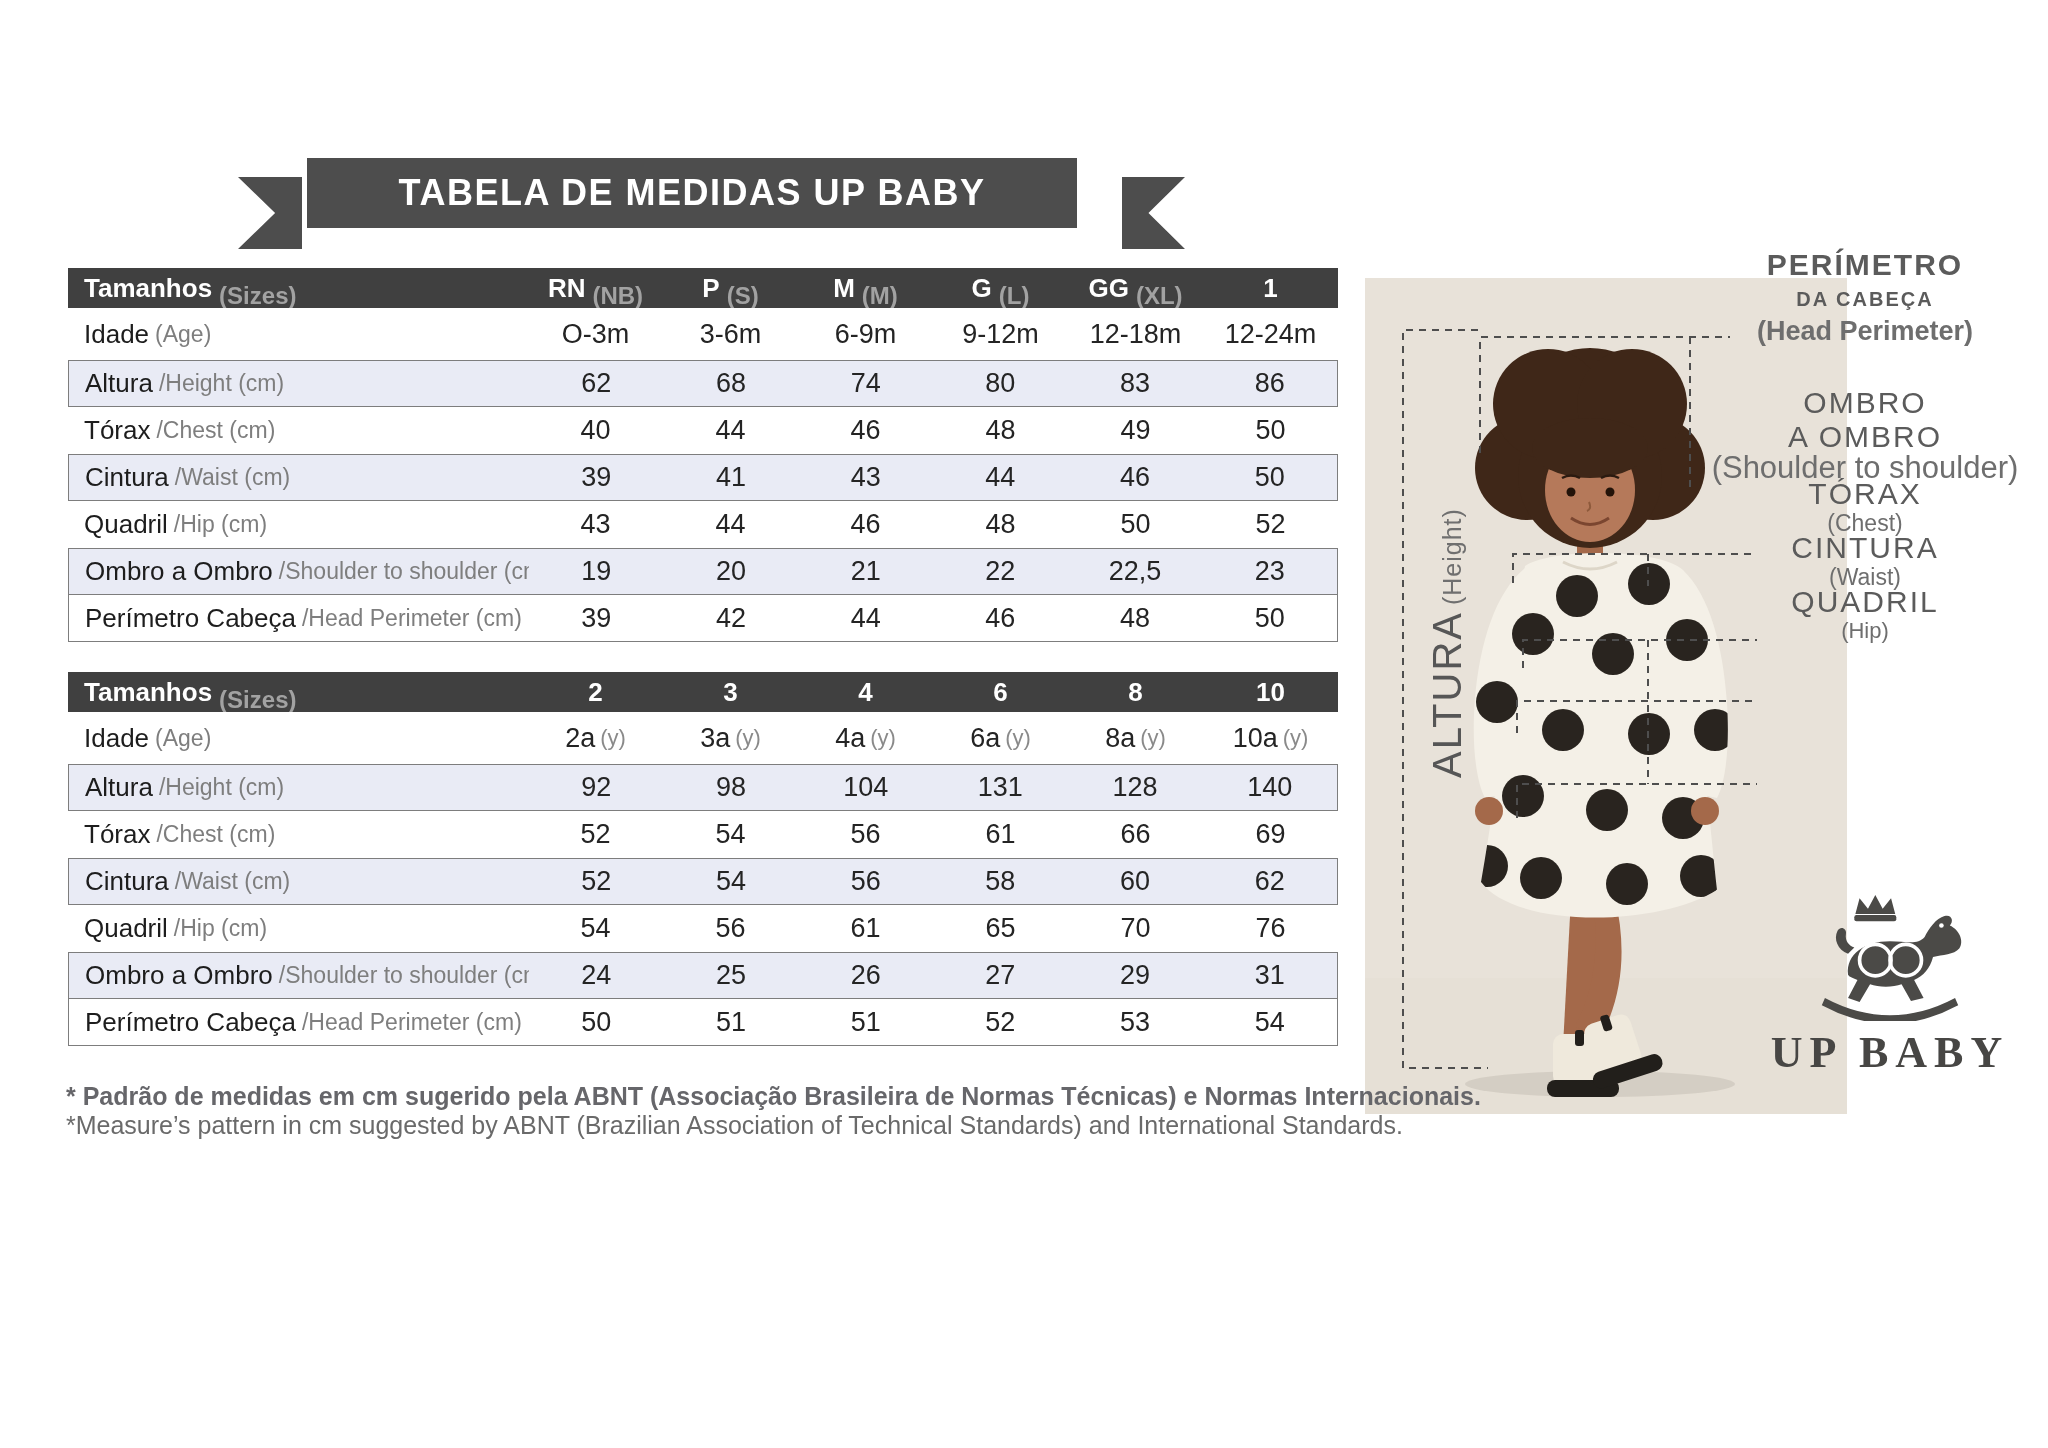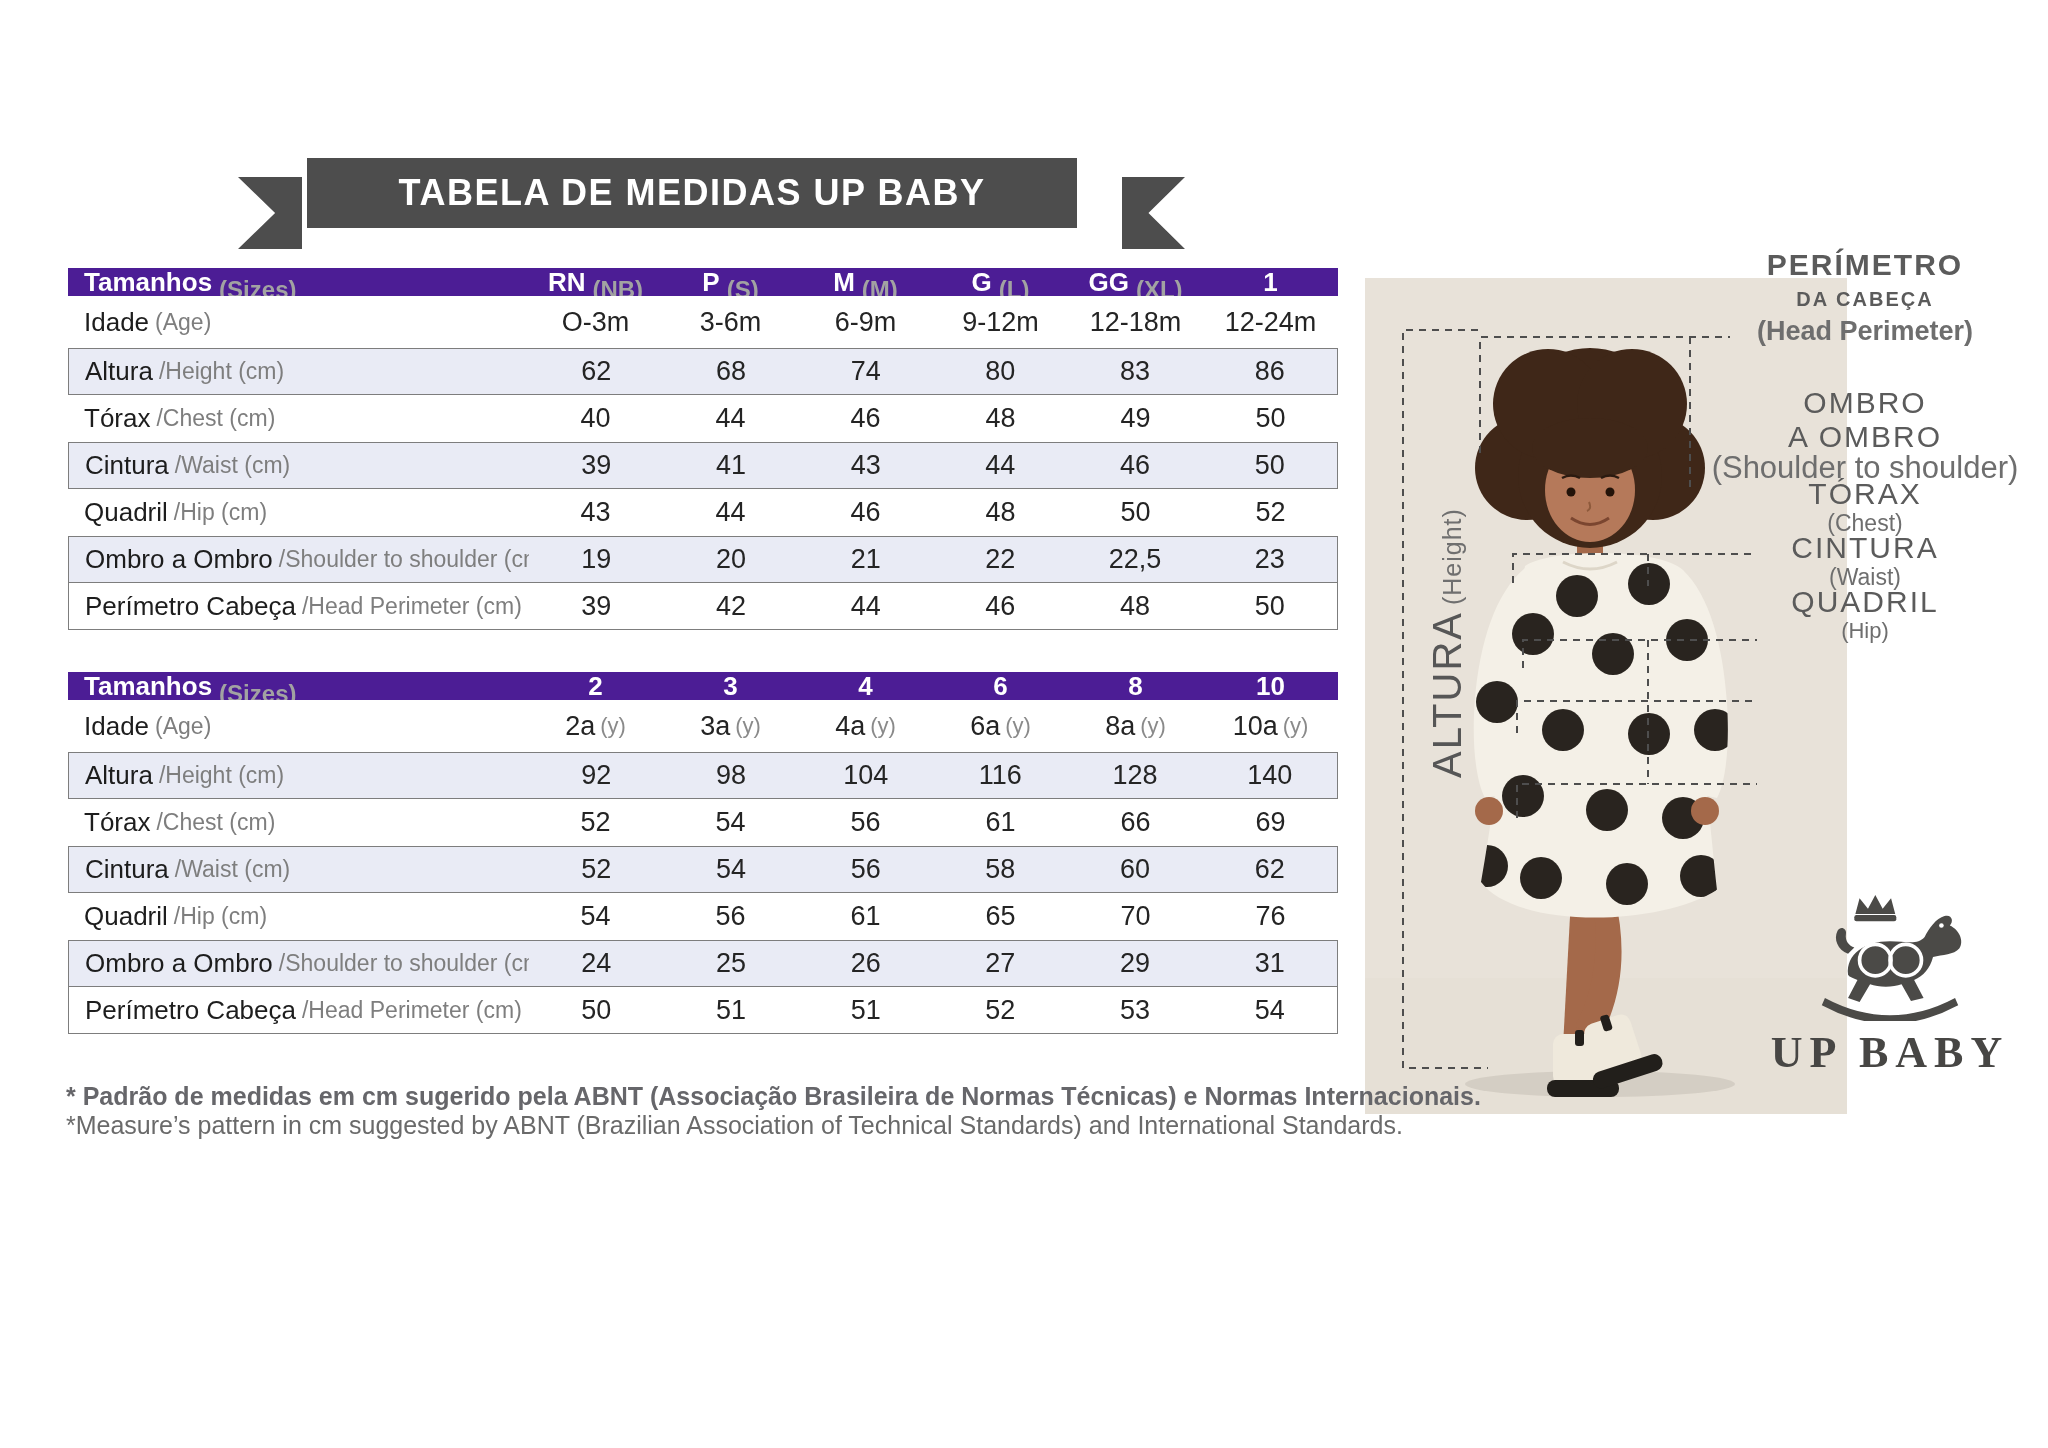--- a/index.html
+++ b/index.html
@@ -13,21 +13,21 @@
   .tail{position:absolute;background:#4d4d4d;}
   .tail-left{left:238px;top:177px;width:64px;height:72px;
         clip-path:polygon(0 0,100% 0,100% 100%,0 100%,58% 50%);}
   .tail-right{left:1122px;top:177px;width:63px;height:72px;
         clip-path:polygon(0 0,100% 0,42% 50%,100% 100%,0 100%);}
 
   
   .size-table{position:absolute;left:68px;width:1270px;}
   .t-grid{display:grid;grid-template-columns:460px repeat(6,1fr);}
   .t-row{box-sizing:border-box;}
-  .t-head{height:28px;background:#4c1d95;text-align:center;}
+  .t-head{height:40px;background:#404040;text-align:center;}
   .t-body-row{height:47px;background:#ffffff;}
   .t-body-row.age{height:52px;}
   .t-body-row.shaded{background:#e9ebf5;border:1px solid #7d7d7d;}
   .t-body-row.last{border:1px solid #7d7d7d;border-top:none;}
   .cell{display:flex;align-items:center;justify-content:center;overflow:hidden;white-space:nowrap;}
   .label-cell{justify-content:flex-start;padding-left:16px;}
   .h-main{color:#ffffff;font-size:26px;font-weight:bold;}
   .h-sub{color:#a2a2a2;font-size:24px;font-weight:bold;margin-left:7px;margin-top:16px;}
   .l-main{color:#1d1d1d;font-size:26px;}
   .l-sub{color:#7e7e7e;font-size:23px;margin-left:6px;}
@@ -329,21 +329,21 @@
         <div class="cell">
           <span class="v-main">92</span>
         </div>
         <div class="cell">
           <span class="v-main">98</span>
         </div>
         <div class="cell">
           <span class="v-main">104</span>
         </div>
         <div class="cell">
-          <span class="v-main">116</span>
+          <span class="v-main">131</span>
         </div>
         <div class="cell">
           <span class="v-main">128</span>
         </div>
         <div class="cell">
           <span class="v-main">140</span>
         </div>
       </div>
       <div class="t-row t-body-row t-grid">
         <div class="cell label-cell">

